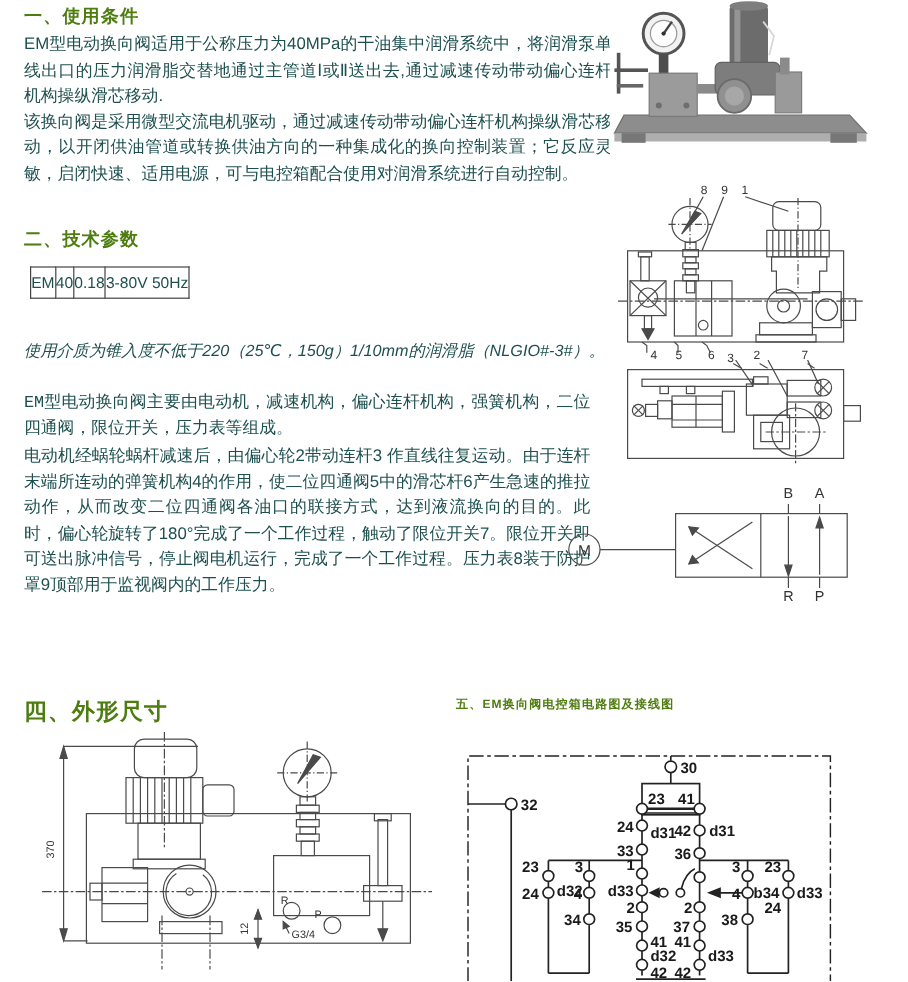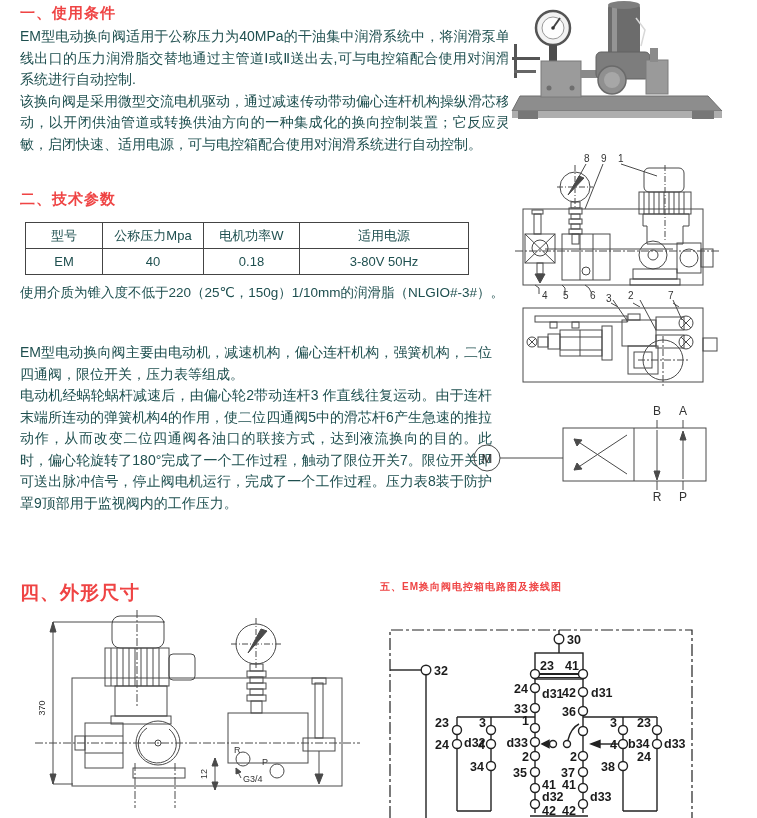--- a/index.html
+++ b/index.html
@@ -1,36 +1,36 @@
 <!DOCTYPE html>
 <html><head>
 <meta charset="utf-8">
 <style>
   html,body{margin:0;padding:0;background:#fff;}
   #page{position:relative;width:757px;height:818px;background:#fff;overflow:hidden;
         font-family:"Liberation Sans","DejaVu Sans",sans-serif;color:#1e4f4f;}
   .abs{position:absolute;}
-  h3.hd{font-size:15px;font-weight:bold;color:#ef4444;margin:0;letter-spacing:1px;}
+  h3.hd{font-size:15px;font-weight:bold;color:#4d7c0f;margin:0;letter-spacing:1px;}
   .para{font-size:14px;line-height:21.5px;margin:0;text-align:justify;}
   table.spec{border-collapse:collapse;font-size:13px;color:#1e4f4f;text-align:center;}
   table.spec td,table.spec th{border:1px solid #444;font-weight:normal;padding:0;height:25px;}
   .note{font-size:13.5px;}
   svg text{font-family:"Liberation Sans","DejaVu Sans",sans-serif;}
   .cir-lbl{font-size:12.5px;font-weight:600;fill:#1a1a1a;}
   .dwg-lbl{font-size:10px;fill:#333;}
   .dim-lbl{font-size:9px;fill:#333;}
 </style>
 </head>
 <body>
 
 <div id="page">
 
   <div class="abs" style="left:20px;top:4px;width:490px;">
     <h3 class="hd">一、使用条件</h3>
-    <p class="para" style="margin-top:3px;">EM型电动换向阀适用于公称压力为40MPa的干油集中润滑系统中，将润滑泵单线出口的压力润滑脂交替地通过主管道Ⅰ或Ⅱ送出去,可与电控箱配合使用对润滑系统进行自动控制.</p>
+    <p class="para" style="margin-top:3px;">EM型电动换向阀适用于公称压力为40MPa的干油集中润滑系统中，将润滑泵单线出口的压力润滑脂交替地通过主管道Ⅰ或Ⅱ送出去,通过减速传动带动偏心连杆机构操纵滑芯移动.</p>
     <p class="para">该换向阀是采用微型交流电机驱动，通过减速传动带动偏心连杆机构操纵滑芯移动，以开闭供油管道或转换供油方向的一种集成化的换向控制装置；它反应灵敏，启闭快速、适用电源，可与电控箱配合使用对润滑系统进行自动控制。</p>
   </div>
 
   <svg class="abs" style="left:508px;top:0px;" width="242" height="135" viewBox="0 0 242 135">
     <rect x="0" y="0" width="242" height="135" fill="#ffffff"></rect>
 
     <polygon points="12,96 200,96 214,111 4,111" fill="#8d8d8d" stroke="#6f6f6f" stroke-width="1"></polygon>
     <polygon points="4,111 214,111 214,118 4,118" fill="#aeaeae"></polygon>
     <rect x="10" y="111" width="20" height="8" fill="#777"></rect>
     <rect x="184" y="111" width="22" height="8" fill="#777"></rect>
@@ -60,38 +60,32 @@
     <circle cx="104" cy="80" r="8" fill="#a7a7a7"></circle>
     <rect x="138" y="60" width="22" height="34" fill="#9a9a9a" stroke="#7c7c7c"></rect>
     <rect x="142" y="48" width="8" height="14" fill="#8b8b8b"></rect>
   </svg>
 
   <div class="abs" style="left:20px;top:190px;">
     <h3 class="hd">二、技术参数</h3>
   </div>
   <table class="spec abs" style="left:25px;top:222px;">
     <tbody>
-        <tr>
-      <th style="width:76px;">型号</th>
-      <th style="width:100px;">公称压力Mpa</th>
-      <th style="width:95px;">电机功率W</th>
-      <th style="width:168px;">适用电源</th>
-    </tr>
     <tr>
       <td>EM</td>
       <td>40</td>
       <td>0.18</td>
       <td>3-80V 50Hz</td>
     </tr>
   </tbody>
     </table>
-  <div class="abs note" style="left:20px;top:284px;width:500px;">使用介质为锥入度不低于220（25℃，150g）1/10mm的润滑脂（NLGIO#-3#）。</div>
+  <div class="abs note" style="left:20px;top:284px;width:500px;font-style:italic;">使用介质为锥入度不低于220（25℃，150g）1/10mm的润滑脂（NLGIO#-3#）。</div>
 
   <div class="abs" style="left:20px;top:323px;width:472px;">
-    <p class="para" style="margin-top:19px;">EM型电动换向阀主要由电动机，减速机构，偏心连杆机构，强簧机构，二位四通阀，限位开关，压力表等组成。</p>
+    <p class="para" style="margin-top:3px;font-family:Liberation Mono, monospace;">EM型电动换向阀主要由电动机，减速机构，偏心连杆机构，强簧机构，二位四通阀，限位开关，压力表等组成。</p>
     <p class="para">电动机经蜗轮蜗杆减速后，由偏心轮2带动连杆3 作直线往复运动。由于连杆末端所连动的弹簧机构4的作用，使二位四通阀5中的滑芯杆6产生急速的推拉动作，从而改变二位四通阀各油口的联接方式，达到液流换向的目的。此时，偏心轮旋转了180°完成了一个工作过程，触动了限位开关7。限位开关即可送出脉冲信号，停止阀电机运行，完成了一个工作过程。压力表8装于防护罩9顶部用于监视阀内的工作压力。</p>
   </div>
 
   <svg class="abs" style="left:505px;top:147px;" width="250" height="160" viewBox="0 0 250 160" stroke="#4a4a4a" stroke-width="1" fill="none">
 
     <text class="dwg-lbl" x="79" y="15" stroke="none">8</text>
     <text class="dwg-lbl" x="96" y="15" stroke="none">9</text>
     <text class="dwg-lbl" x="113" y="15" stroke="none">1</text>
     <line x1="81" y1="17" x2="71" y2="35"></line>
     <line x1="98" y1="17" x2="80" y2="62"></line>

